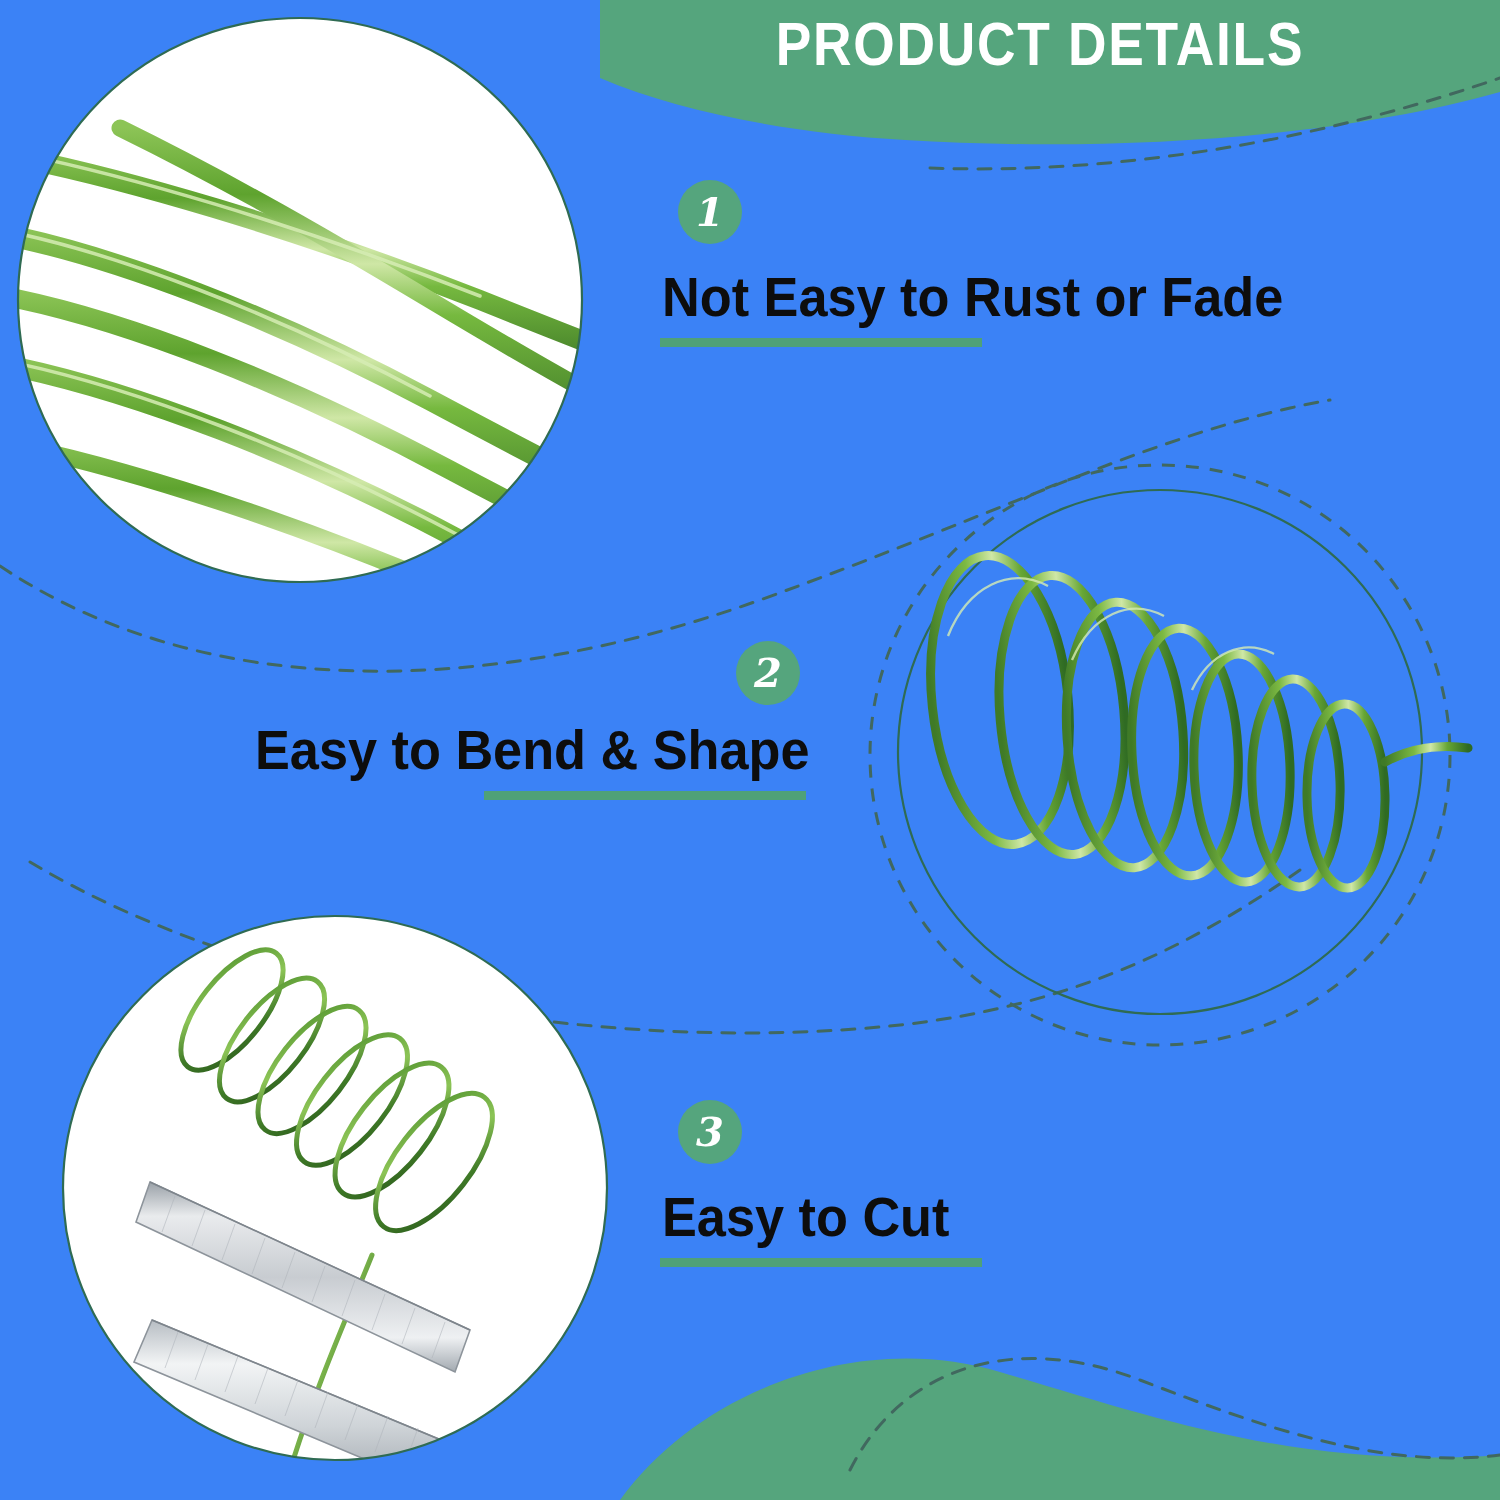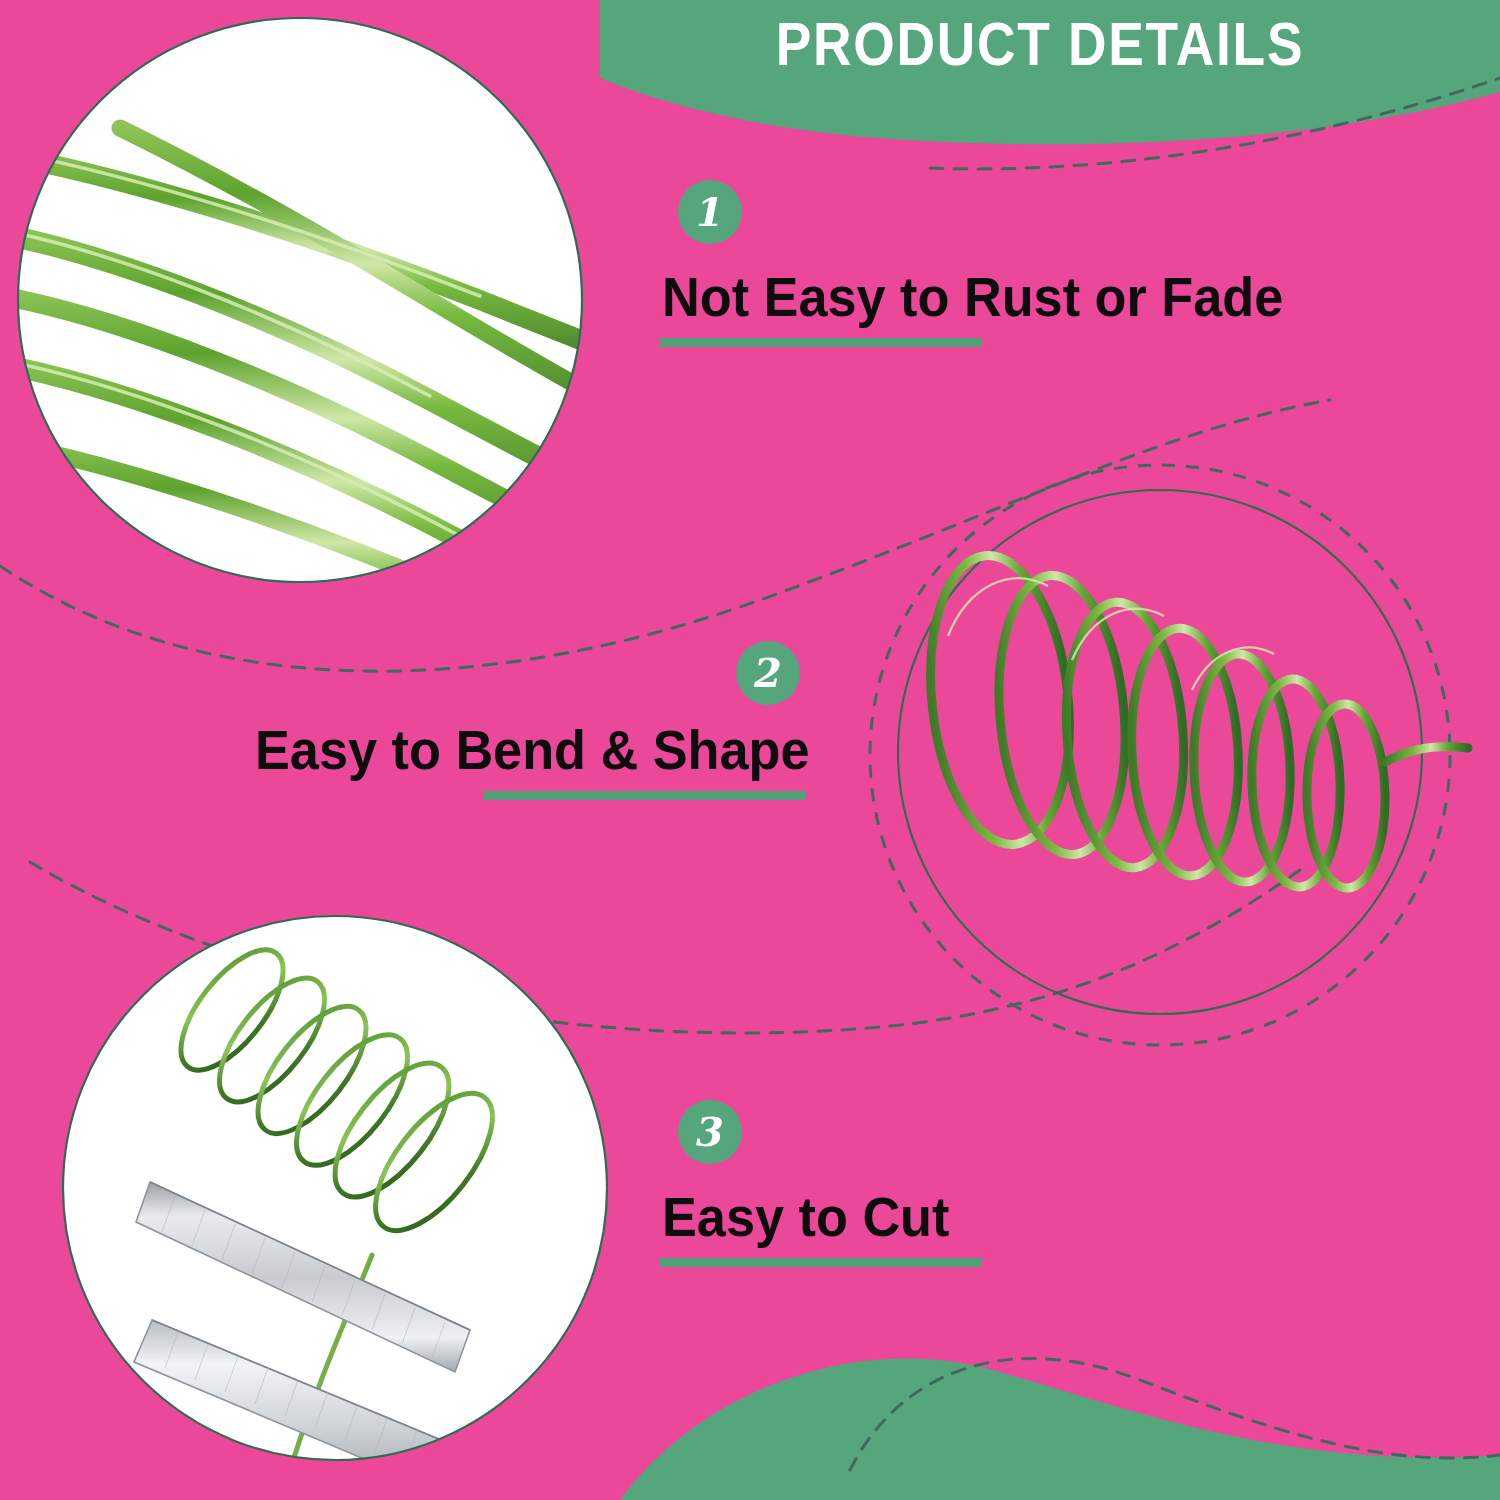--- a/index.html
+++ b/index.html
@@ -7,21 +7,21 @@
     padding: 0;
     background: #ffffff;
   }
   body {
     font-family: "Liberation Sans", sans-serif;
   }
   #page {
     position: relative;
     width: 1500px;
     height: 1500px;
-    background: #ec4899;
+    background: #3b82f6;
     overflow: hidden;
   }
   .layer {
     position: absolute;
     top: 0; left: 0;
     width: 1500px;
     height: 1500px;
   }
   .bg-svg { z-index: 1; }
   .photo-svg { z-index: 2; }

